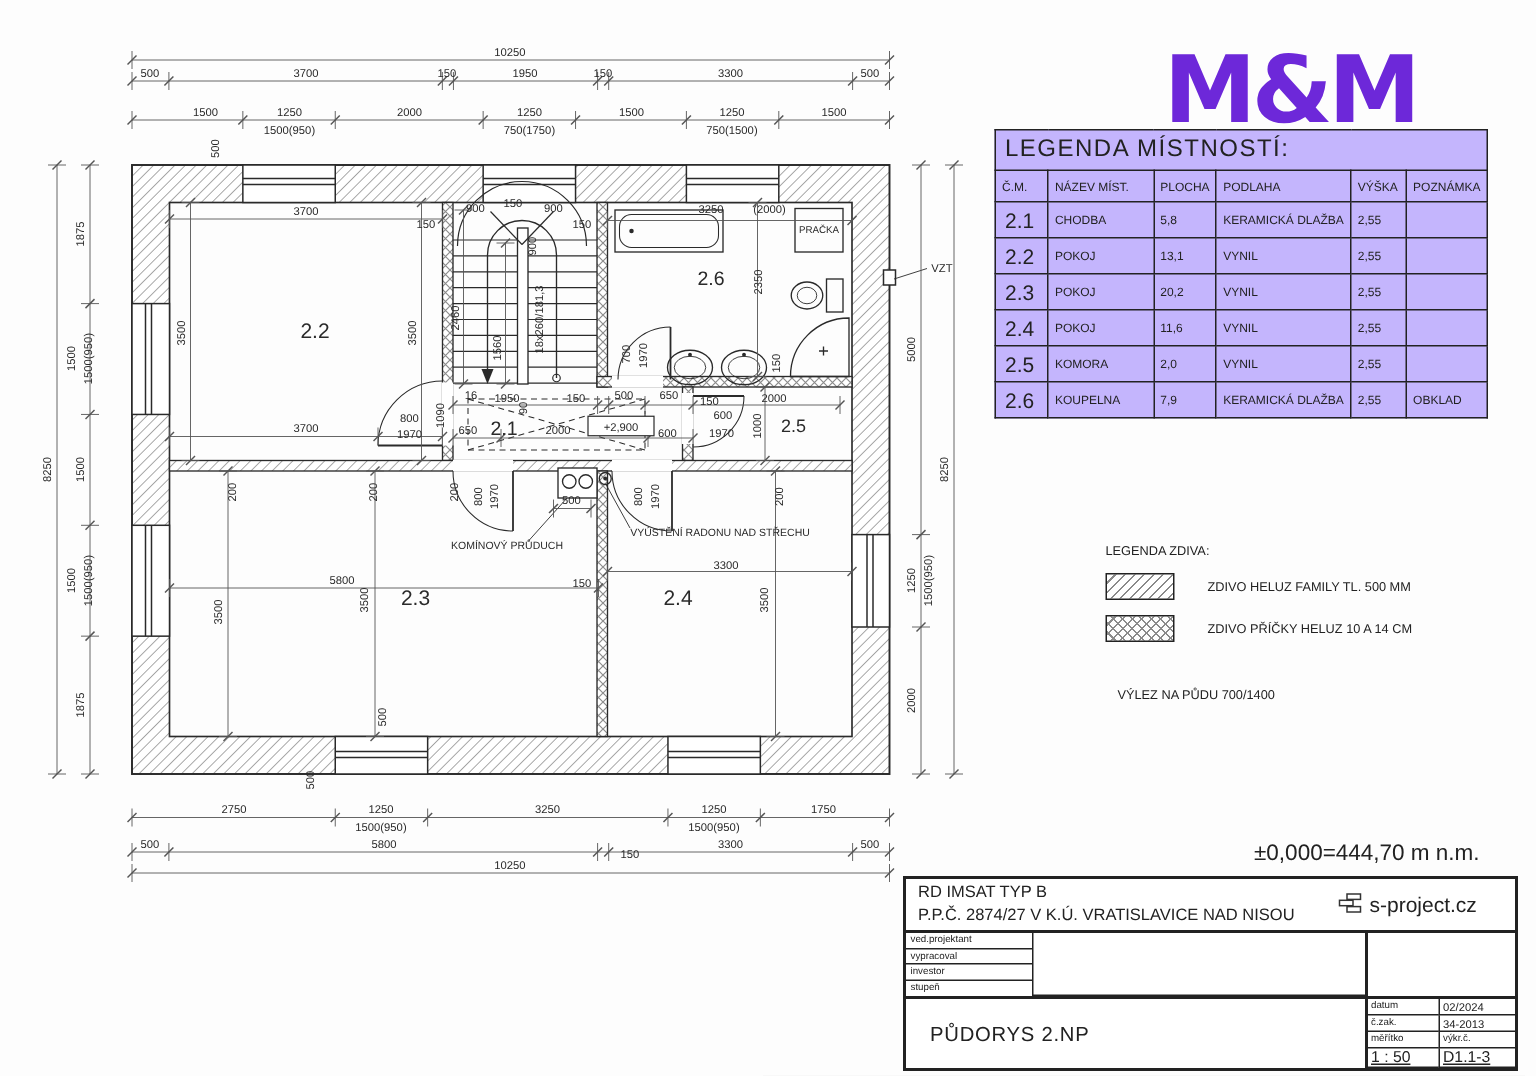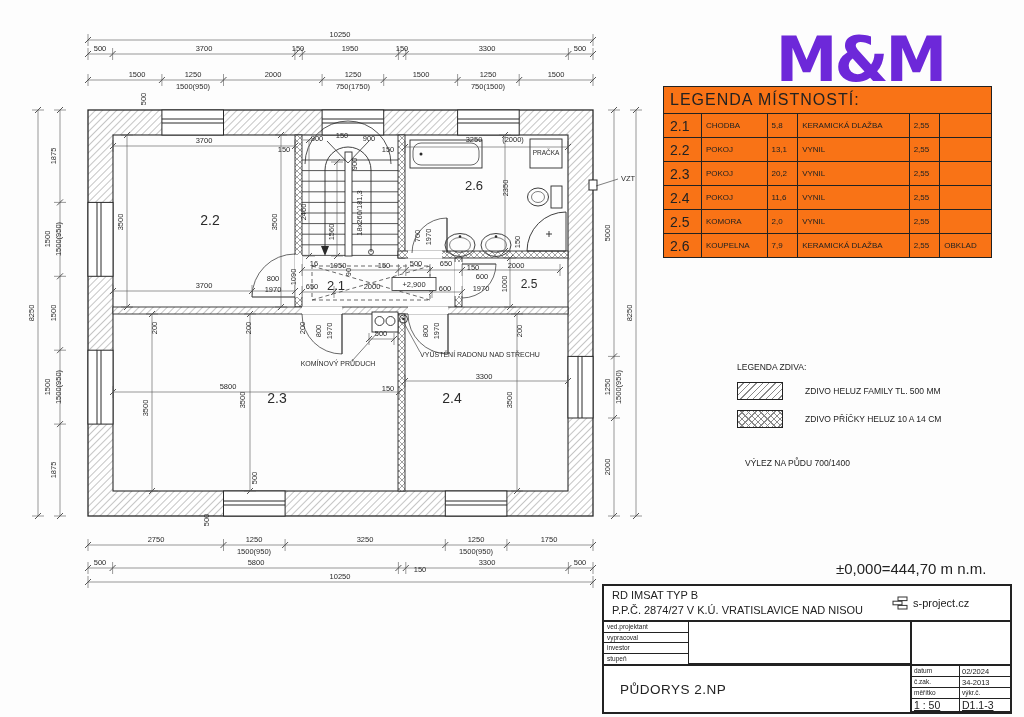--- a/index.html
+++ b/index.html
@@ -11,21 +11,21 @@
   #plan-svg text { font-family:"Liberation Sans", sans-serif; fill:#2a2a2a; }
 
   
   .mm-logo { position:absolute; left:772px; top:20px; width:176px; text-align:center; }
   .mm-top { font-weight:bold; font-size:62px; line-height:80px; letter-spacing:-3px; font-family:"DejaVu Sans", sans-serif; }
   .mm-bar { width:176px; height:27px; margin-top:-8px; color:#fff; font-weight:bold; font-size:15px;
             letter-spacing:8px; line-height:27px; text-align:center; font-family:"DejaVu Sans", sans-serif; }
 
   
   .legend-wrap { position:absolute; left:663px; top:86px; width:329px; }
-  table.legend { border-collapse:collapse; width:100%; background:#f97316; }
+  table.legend { border-collapse:collapse; width:100%; background:#c4b5fd; }
   table.legend th, table.legend td { border:1px solid #222; padding:2px 4px; font-size:8px; text-align:left; vertical-align:middle; }
   table.legend .ttl { font-size:16px; font-weight:normal; padding:4px 6px; letter-spacing:1px; border:1.5px solid #222; }
   table.legend td.idcell { font-size:14px; padding-left:6px; }
   table.legend tr { height:24px; }
   table.legend tr.hdr { height:21px; }
 
   
   .wall-legend { position:absolute; left:737px; top:362px; width:250px; font-size:8.5px; }
   .wl-title { margin-bottom:10px; }
   .wl-item { display:flex; align-items:center; margin-bottom:10px; }
@@ -35,21 +35,21 @@
                           repeating-linear-gradient(135deg,rgba(0,0,0,0) 0 3.5px,#8a8a8a 3.5px 4.5px); }
   .wl-note { margin-top:30px; padding-left:8px; }
 
   
   .elev-note { position:absolute; left:836px; top:560px; font-size:15px; }
 
   
   .tblock { position:absolute; left:602px; top:584px; width:410px; height:130px; border:2px solid #222; background:#fff; }
   .tb-top { height:36px; border-bottom:2px solid #222; display:flex; align-items:center; }
   .tb-proj { flex:1; padding-left:8px; font-size:11px; line-height:1.4; }
-  .tb-logo { width:118px; display:flex; align-items:center; font-size:11px; }
+  .tb-logo { width:118px; display:flex; font-size:14px; }
   .tb-logo svg { margin-right:3px; }
   .tb-mid { height:42px; display:flex; }
   .tb-roles { width:84px; }
   .tb-roles div { height:10.5px; border-bottom:1px solid #222; font-size:6.5px; padding:1px 3px; }
   .tb-roles div:last-child { border-bottom:none; }
   .tb-mid-empty { flex:1; border-left:1px solid #222; border-bottom:1px solid #222; }
   .tb-right-empty { width:100px; border-left:2px solid #222; }
   .tb-bottom { height:48px; border-top:2px solid #222; display:flex; }
   .tb-title { flex:1; font-size:13.5px; padding:16px 0 0 16px; letter-spacing:0.5px; }
   .tb-meta { width:100px; border-left:2px solid #222; display:grid; grid-template-columns:47px 51px; grid-template-rows:11px 11px 11px 13px; }
@@ -547,20 +547,28 @@
     <div class="mm-top" style="color: #6d28d9;">M&amp;M</div>
     <div class="mm-bar" style="background: rgb(46, 159, 212);">REALITY</div>
   </div>
 
   <div class="legend-wrap">
     <table class="legend" id="legend-table">
         <tbody>
           <tr>
             <td colspan="6" class="ttl">LEGENDA MÍSTNOSTÍ:</td>
           </tr>
+          <tr class="hdr">
+            <td style="width: 36px;">Č.M.</td>
+            <td style="width: 73px;">NÁZEV MÍST.</td>
+            <td style="width: 37px;">PLOCHA</td>
+            <td style="width: 95px;">PODLAHA</td>
+            <td style="width: 37px;">VÝŠKA</td>
+            <td style="width: 52px;">POZNÁMKA</td>
+          </tr>
           <tr>
             <td class="idcell">2.1</td>
             <td>CHODBA</td>
             <td>5,8</td>
             <td>KERAMICKÁ DLAŽBA</td>
             <td>2,55</td>
             <td></td>
           </tr>
           <tr>
             <td class="idcell">2.2</td>

